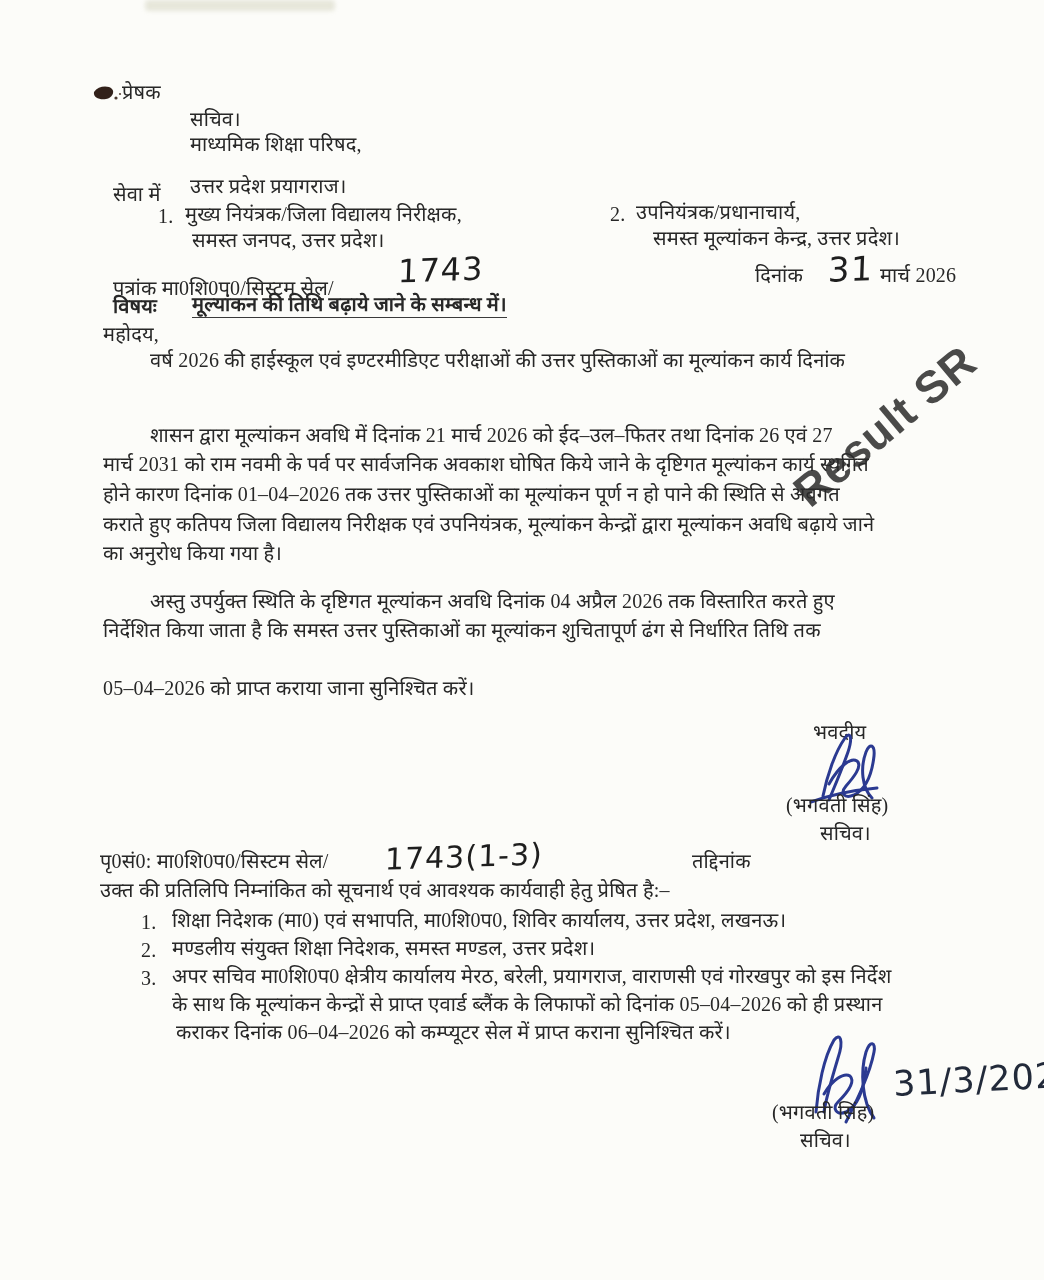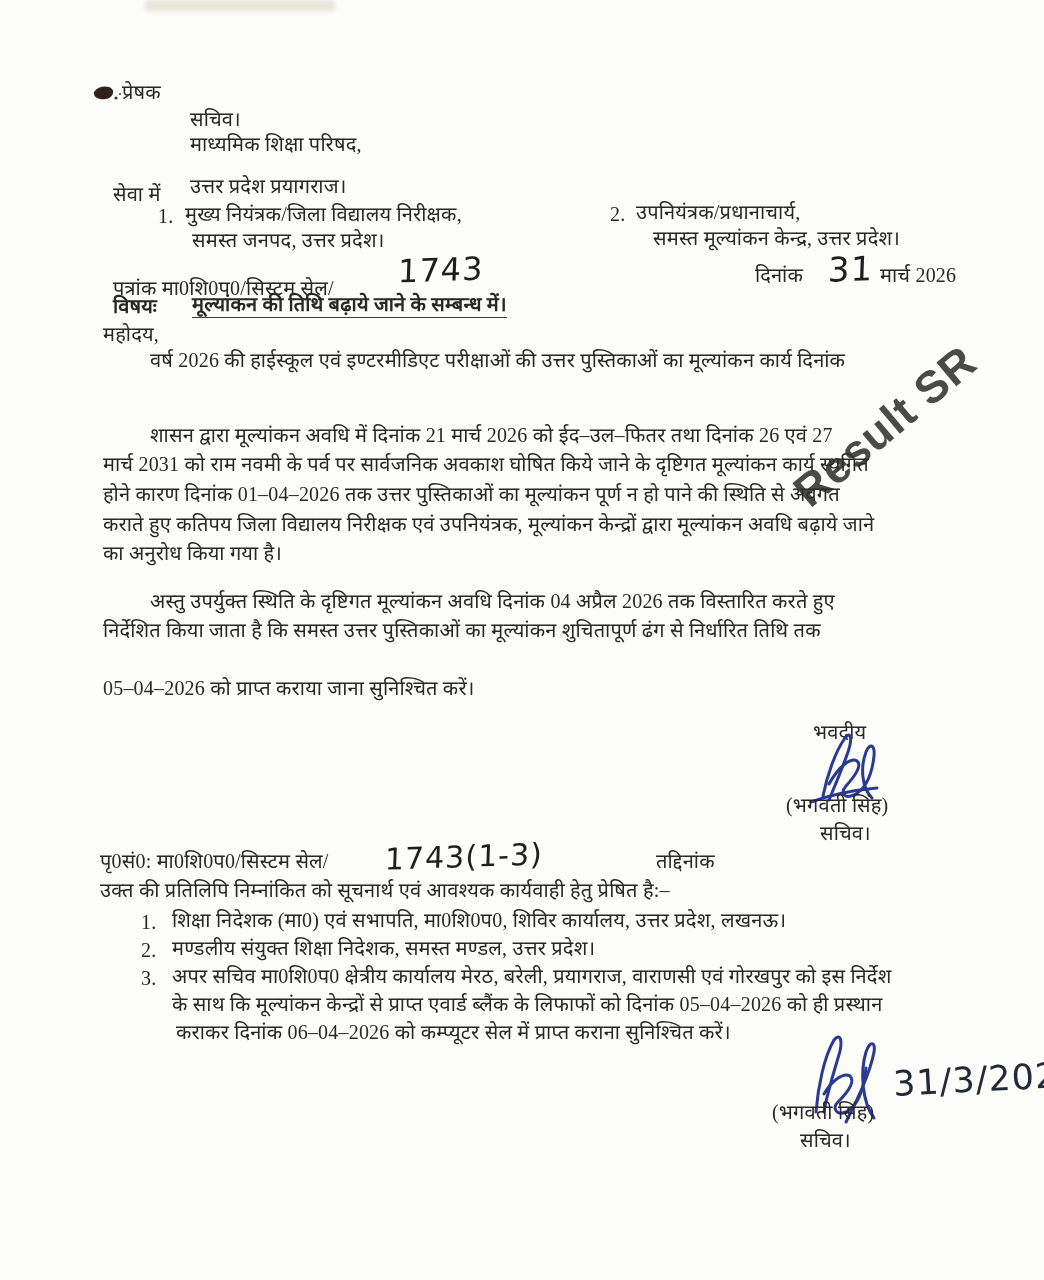--- a/index.html
+++ b/index.html
@@ -120,21 +120,21 @@
       <path d="M30,66 C34,46 42,22 52,8 C57,1 60,7 55,22 C48,42 40,60 36,70"></path>
       <path d="M36,54 C46,36 58,27 64,31 C70,36 60,48 53,56 C47,63 51,69 61,65 C73,59 79,44 81,26 C82,15 77,12 73,22 C67,38 69,58 79,68"></path>
       <path d="M18,72 C40,64 62,60 84,58"></path>
     </svg>
   </div>
   <div class="line" style="left:786px;top:793px;font-size:20px;">(भगवती सिंह)</div>
   <div class="line" style="left:820px;top:821px;font-size:20px;">सचिव।</div>
 
   <div class="line" style="left:100px;top:849px;">पृ0सं0: मा0शि0प0/सिस्टम सेल/</div>
   <div class="line hand" style="left:385px;top:838px;font-size:30px;">1743(1-3)</div>
-  <div class="line" style="left:656px;top:849px;">तद्दिनांक</div>
+  <div class="line" style="left:692px;top:849px;">तद्दिनांक</div>
   <div class="line" style="left:100px;top:878px;">उक्त की प्रतिलिपि निम्नांकित को सूचनार्थ एवं आवश्यक कार्यवाही हेतु प्रेषित है:–</div>
 
   <div class="line" style="left:141px;top:910px;">1.</div>
   <div class="line" style="left:172px;top:908px;">शिक्षा निदेशक (मा0) एवं सभापति, मा0शि0प0, शिविर कार्यालय, उत्तर प्रदेश, लखनऊ।</div>
   <div class="line" style="left:141px;top:938px;">2.</div>
   <div class="line" style="left:172px;top:936px;">मण्डलीय संयुक्त शिक्षा निदेशक, समस्त मण्डल, उत्तर प्रदेश।</div>
   <div class="line" style="left:141px;top:966px;">3.</div>
   <div class="line" style="left:172px;top:964px;">अपर सचिव मा0शि0प0 क्षेत्रीय कार्यालय मेरठ, बरेली, प्रयागराज, वाराणसी एवं गोरखपुर को इस निर्देश</div>
   <div class="line" style="left:172px;top:992px;">के साथ कि मूल्यांकन केन्द्रों से प्राप्त एवार्ड ब्लैंक के लिफाफों को दिनांक 05–04–2026 को ही प्रस्थान</div>
   <div class="line" style="left:176px;top:1020px;font-family:Liberation Serif, serif;">कराकर दिनांक 06–04–2026 को कम्प्यूटर सेल में प्राप्त कराना सुनिश्चित करें।</div>

